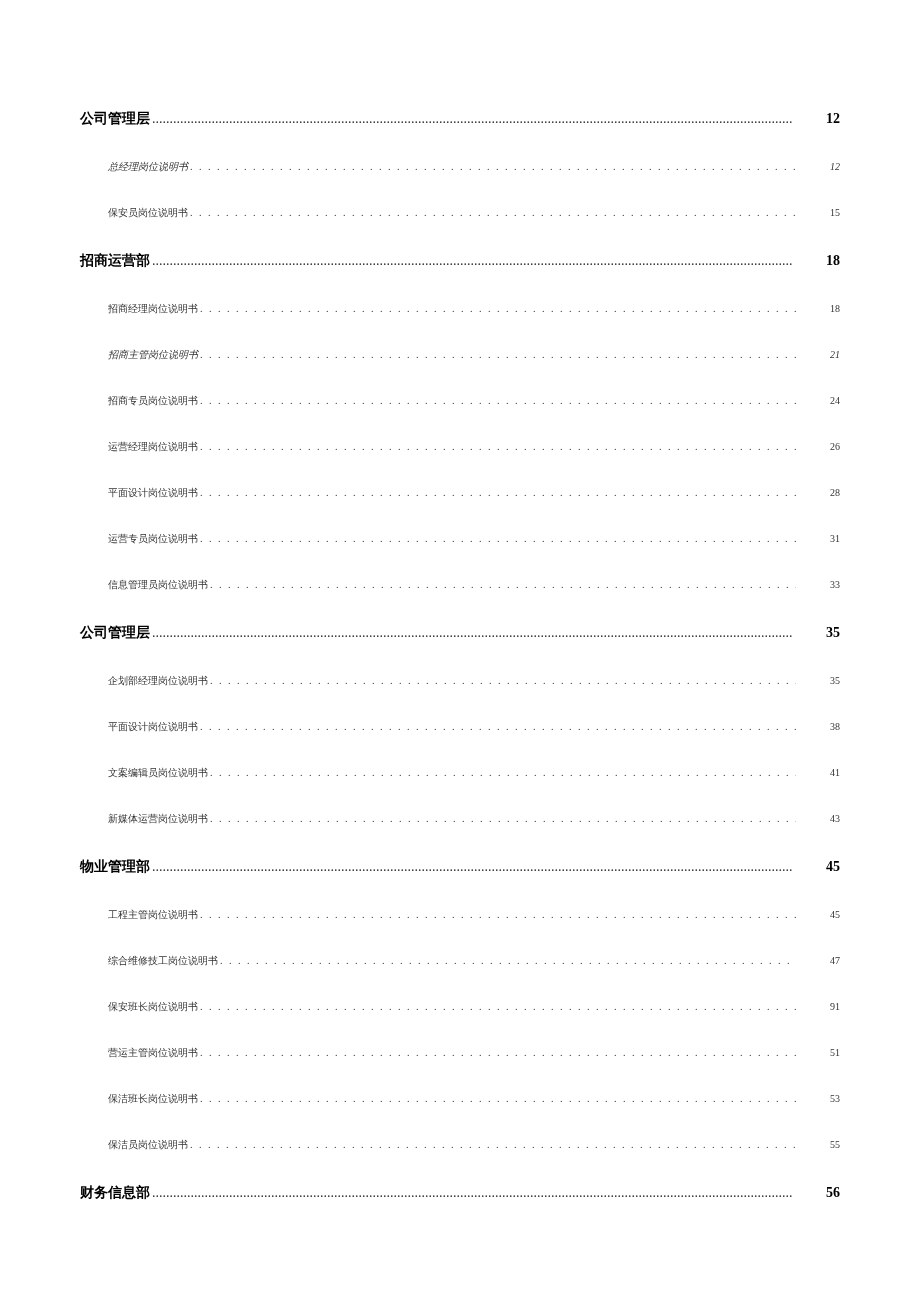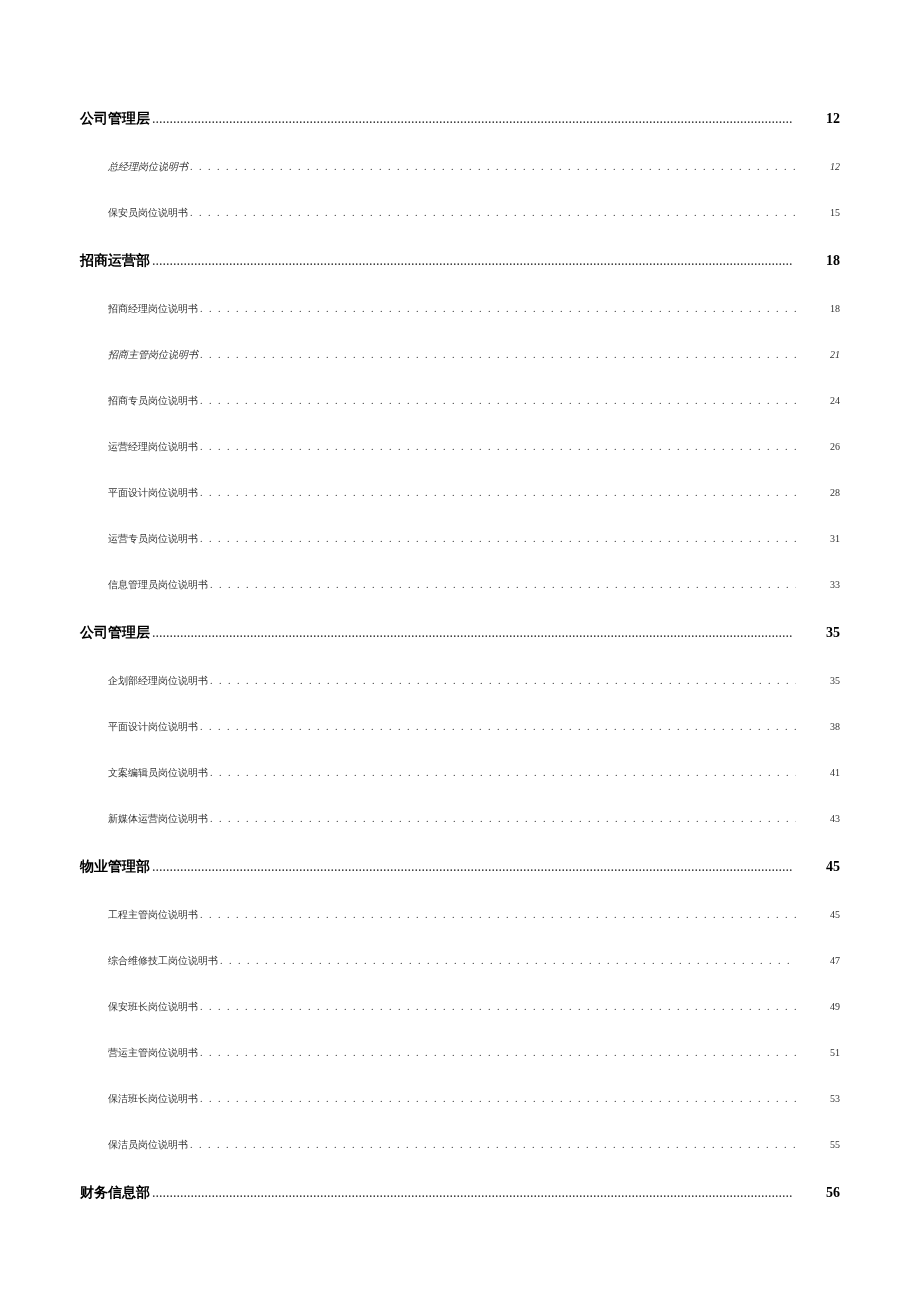--- a/index.html
+++ b/index.html
@@ -147,21 +147,21 @@
       <span class="toc-page">45</span>
     </div>
     <div class="toc-item">
       <span class="toc-label">综合维修技工岗位说明书</span>
       <span class="toc-leader">. . . . . . . . . . . . . . . . . . . . . . . . . . . . . . . . . . . . . . . . . . . . . . . . . . . . . . . . . . . . . . . . . . . . . . . . . . . . . . . . . . . . . . . . . . . . . . . . . . . . . . . . . . . . . . . . . . . . . . . . . . . . . . . . . . . . . . . . . . . . . . . . . . . . . . . . .</span>
       <span class="toc-page">47</span>
     </div>
     <div class="toc-item">
       <span class="toc-label">保安班长岗位说明书</span>
       <span class="toc-leader">. . . . . . . . . . . . . . . . . . . . . . . . . . . . . . . . . . . . . . . . . . . . . . . . . . . . . . . . . . . . . . . . . . . . . . . . . . . . . . . . . . . . . . . . . . . . . . . . . . . . . . . . . . . . . . . . . . . . . . . . . . . . . . . . . . . . . . . . . . . . . . . . . . . . . . . . .</span>
-      <span class="toc-page">49</span>
+      <span class="toc-page">91</span>
     </div>
     <div class="toc-item">
       <span class="toc-label">营运主管岗位说明书</span>
       <span class="toc-leader">. . . . . . . . . . . . . . . . . . . . . . . . . . . . . . . . . . . . . . . . . . . . . . . . . . . . . . . . . . . . . . . . . . . . . . . . . . . . . . . . . . . . . . . . . . . . . . . . . . . . . . . . . . . . . . . . . . . . . . . . . . . . . . . . . . . . . . . . . . . . . . . . . . . . . . . . .</span>
       <span class="toc-page">51</span>
     </div>
     <div class="toc-item">
       <span class="toc-label">保洁班长岗位说明书</span>
       <span class="toc-leader">. . . . . . . . . . . . . . . . . . . . . . . . . . . . . . . . . . . . . . . . . . . . . . . . . . . . . . . . . . . . . . . . . . . . . . . . . . . . . . . . . . . . . . . . . . . . . . . . . . . . . . . . . . . . . . . . . . . . . . . . . . . . . . . . . . . . . . . . . . . . . . . . . . . . . . . . .</span>
       <span class="toc-page">53</span>

